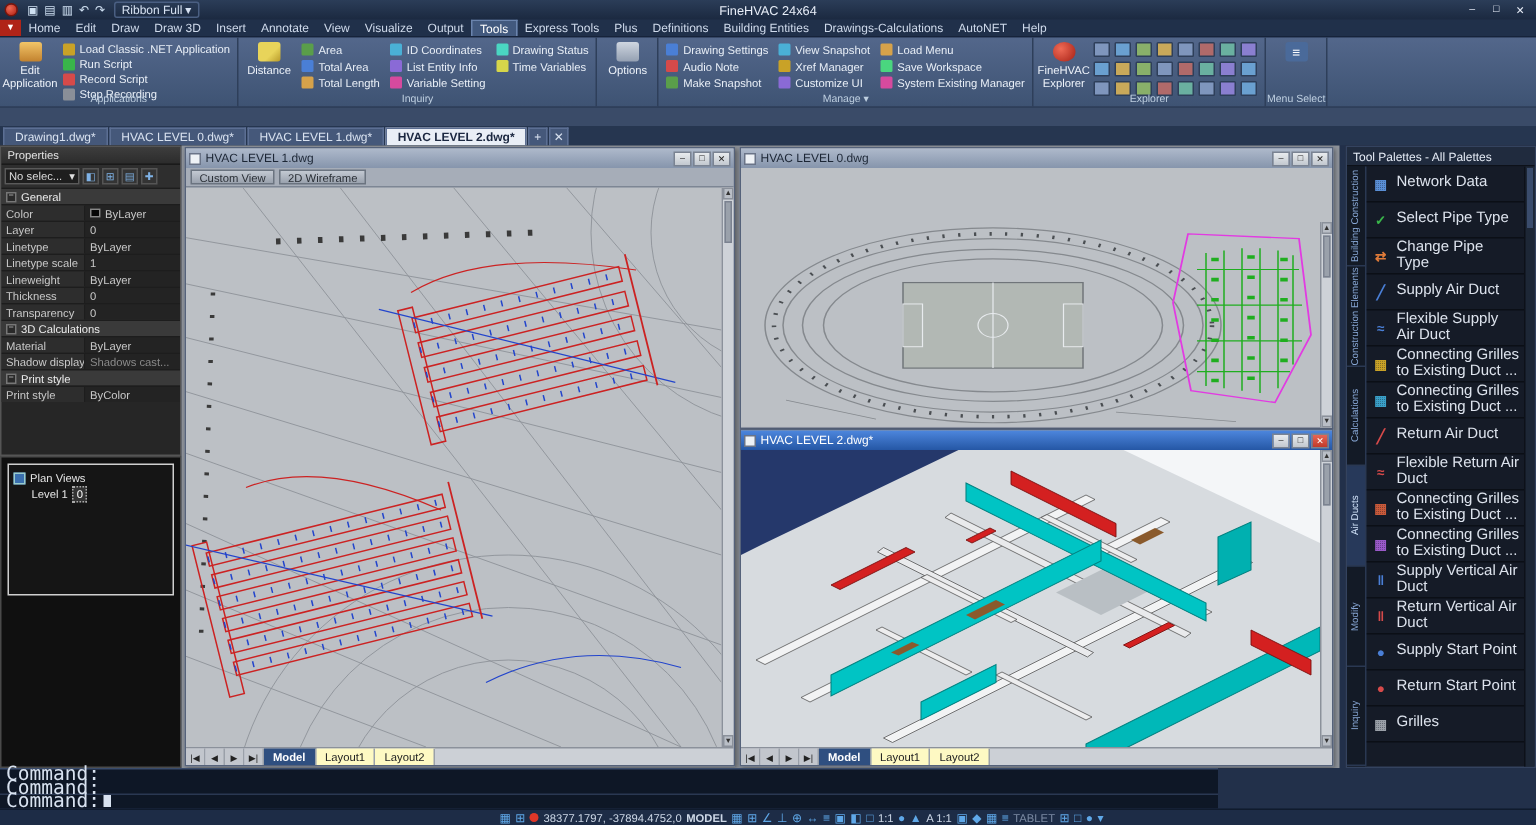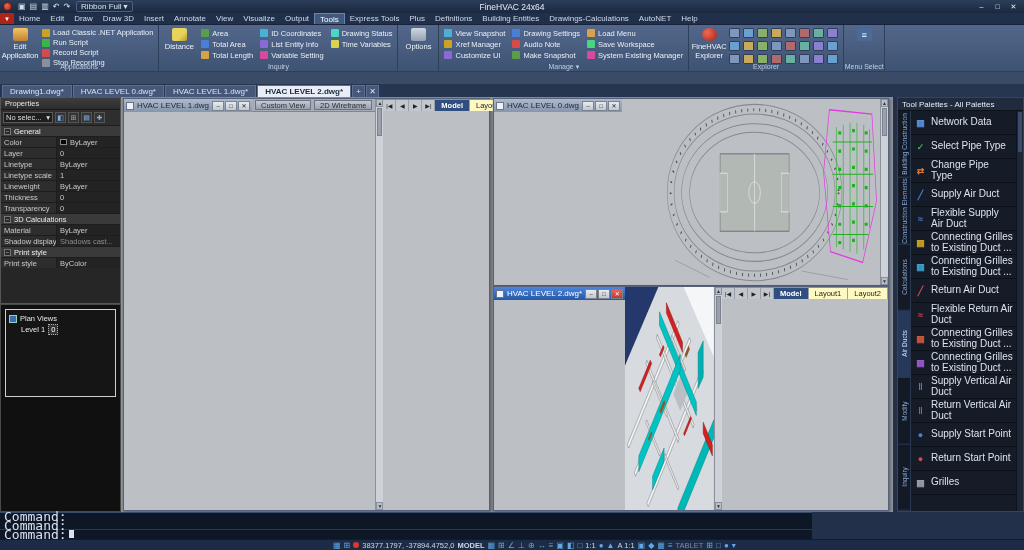--- a/index.html
+++ b/index.html
@@ -61,21 +61,21 @@
   .planviews { position:absolute; left:0; top:207px; width:121px; height:208px; background:#101010; border:1px solid #4a4a4a; font-size:7.5px; }
   .pv-box { margin:4px; height:88px; border:1px solid #cfcfcf; background:#151515; padding:3px; }
   .pv-row { display:flex; align-items:center; gap:3px; color:#e6e6e6; height:11px; }
   .pv-ico { width:8px; height:8px; background:#3a6fae; border:1px solid #9cc; flex:none; }
   .pv-child { margin-left:12px; }
   .pv-badge { border:1px dotted #aaa; padding:0 2px; color:#fff; background:#333; }
 
   
   .drawarea { position:absolute; left:121px; top:0; width:772px; height:415px; background:#8e939a; overflow:hidden; }
 
-  .dwin { position:absolute; background:#bcc0c5; border:1px solid #55627a; box-shadow:1px 1px 3px rgba(0,0,0,.4); display:flex; flex-direction:row; }
+  .dwin { position:absolute; background:#bcc0c5; border:1px solid #55627a; box-shadow:1px 1px 3px rgba(0,0,0,.4); display:flex; flex-direction:column; }
   .dwin-tb { height:13px; display:flex; align-items:center; gap:3px; padding:0 2px; font-size:8px; flex:none; }
   .dwin-tb.inactive { background:linear-gradient(#aeb9cb,#8695ac); color:#1c2635; }
   .dwin-tb.active { background:linear-gradient(#4d86dd,#2557a5); color:#ffffff; }
   .dico { width:8px; height:8px; background:#eef2f6; border:1px solid #6a7librar488; border:1px solid #6a7488; flex:none; }
   .dwin-btns { margin-left:auto; display:flex; gap:1px; }
   .dwin-btns span { width:12px; height:10px; background:linear-gradient(#e8ebee,#c2c8cf); border:1px solid #7a8392; color:#222; font-size:6px; display:flex; align-items:center; justify-content:center; }
   .dwin-btns span.close-active { background:linear-gradient(#e髙6655,#c03a2a); background:linear-gradient(#e66655,#c03a2a); color:#fff; }
   .dtoolbar { height:13px; background:#a6adb8; border-bottom:1px solid #7d8694; display:flex; align-items:center; gap:3px; padding:0 3px; flex:none; }
   .dtb-btn { font-size:7.5px; color:#2a2f36; background:linear-gradient(#c3c9d2,#9aa2ae); border:1px solid #6b7480; padding:0 5px; height:10px; display:flex; align-items:center; }
   .dbody { flex:1; display:flex; min-height:0; }
@@ -238,44 +238,44 @@
     <div class="rgroup">
       <div class="rbig">
         <span class="rbic" style="background:linear-gradient(#cfd6e0,#94a0b2)"></span>
         <span>Options</span>
       </div>
     </div>
 
     <div class="rgroup">
       <div class="rcol">
         <div class="rit">
+            <span class="ri" style="--c:#4a7fd6"></span>
+            <span>Drawing Settings</span>
+          </div>
+        <div class="rit">
+            <span class="ri" style="--c:#d64a4a"></span>
+            <span>Audio Note</span>
+          </div>
+        <div class="rit">
+            <span class="ri" style="--c:#5a9e4a"></span>
+            <span>Make Snapshot</span>
+          </div>
+      </div>
+      <div class="rcol">
+        <div class="rit">
             <span class="ri" style="--c:#4ab0d6"></span>
             <span>View Snapshot</span>
           </div>
         <div class="rit">
             <span class="ri" style="--c:#c9a227"></span>
             <span>Xref Manager</span>
           </div>
         <div class="rit">
             <span class="ri" style="--c:#8a6ad6"></span>
             <span>Customize UI</span>
-          </div>
-      </div>
-      <div class="rcol">
-        <div class="rit">
-            <span class="ri" style="--c:#4a7fd6"></span>
-            <span>Drawing Settings</span>
-          </div>
-        <div class="rit">
-            <span class="ri" style="--c:#d64a4a"></span>
-            <span>Audio Note</span>
-          </div>
-        <div class="rit">
-            <span class="ri" style="--c:#5a9e4a"></span>
-            <span>Make Snapshot</span>
           </div>
       </div>
       <div class="rcol">
         <div class="rit">
             <span class="ri" style="--c:#d6a24a"></span>
             <span>Load Menu</span>
           </div>
         <div class="rit">
             <span class="ri" style="--c:#4ad67f"></span>
             <span>Save Workspace</span>

